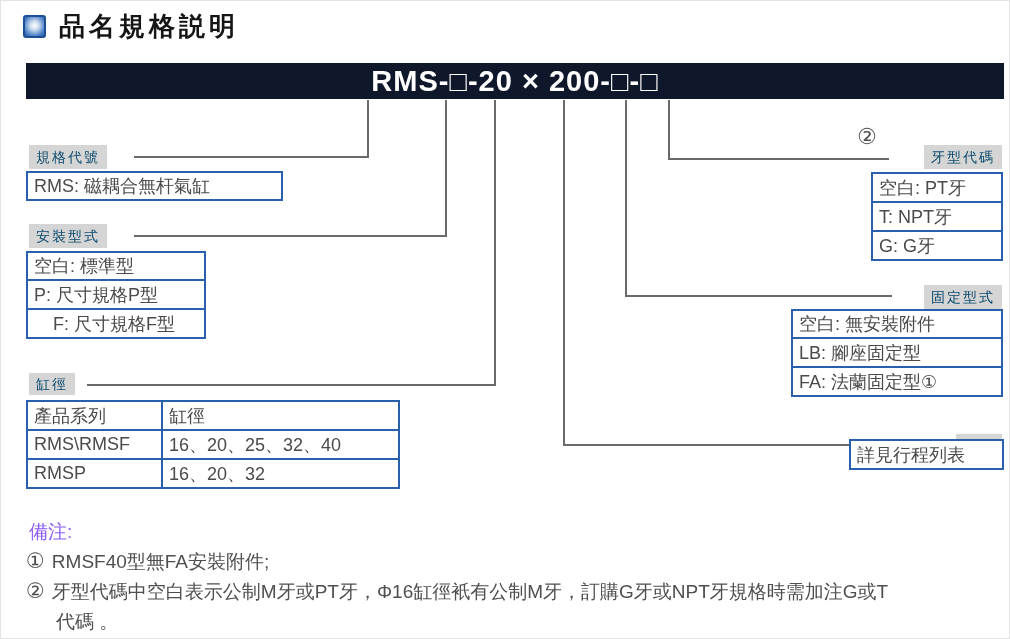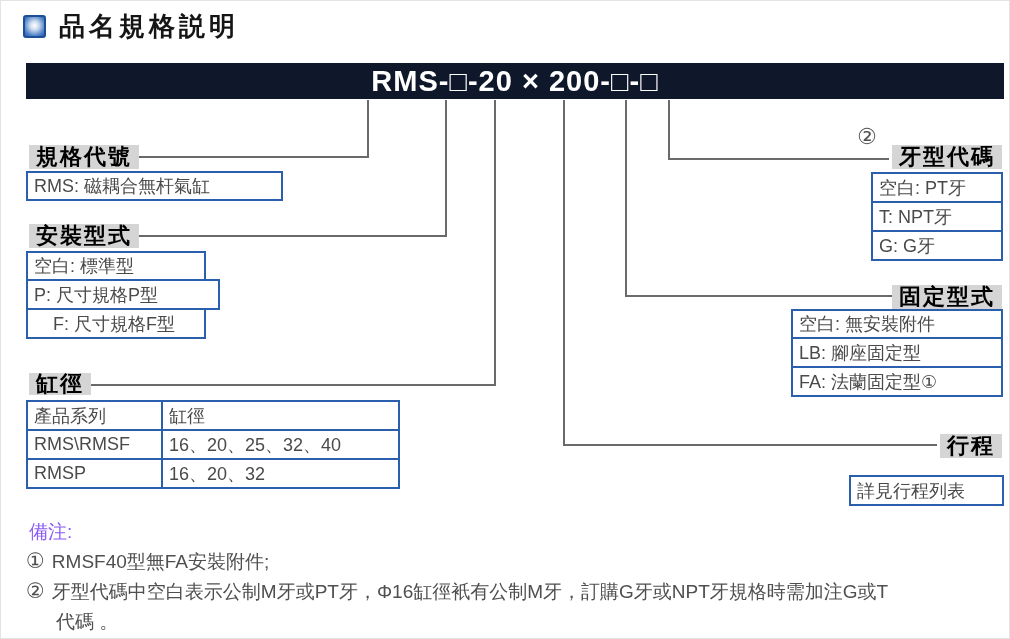--- a/index.html
+++ b/index.html
@@ -19,21 +19,21 @@
   .banner{
     position:absolute;left:25px;top:62px;width:978px;height:36px;background:#0f172a;
     display:flex;align-items:center;justify-content:center;
   }
   .banner span{color:#ffffff;font-weight:bold;font-size:29px;letter-spacing:1px;line-height:36px;}
   
   .lines{position:absolute;left:0;top:0;pointer-events:none;}
   
   .seclabel{
     position:absolute;height:24px;line-height:24px;padding:0 7px;background:#d5d5d5;
-    color:#000000;font-weight:bold;font-size:22px;letter-spacing:2px;white-space:nowrap;
+    color:#0c4a6e;font-weight:normal;font-size:14px;letter-spacing:2px;white-space:nowrap;
   }
   
   .optgroup{position:absolute;}
   .optrow{
     box-sizing:border-box;border:2px solid #2a5fae;background:#ffffff;margin-top:-2px;
     font-size:18px;color:#4a4a4a;padding:0 6px;white-space:nowrap;display:flex;align-items:center;
   }
   .optrow:first-child{margin-top:0;}
   
   .boretable{
@@ -74,21 +74,21 @@
   </svg>
 
   <div class="seclabel" style="left:28px;top:144px;">規格代號</div>
   <div class="optgroup" style="left:25px;top:170px;">
     <div class="optrow" style="width:257px;height:30px;">RMS: 磁耦合無杆氣缸</div>
   </div>
 
   <div class="seclabel" style="left:28px;top:223px;">安裝型式</div>
   <div class="optgroup" style="left:25px;top:250px;">
     <div class="optrow" style="width:180px;height:30px;">空白: 標準型</div>
-    <div class="optrow" style="width:194px;height:31px;">P: 尺寸規格P型</div>
+    <div class="optrow" style="width:180px;height:31px;">P: 尺寸規格P型</div>
     <div class="optrow" style="width:180px;height:31px;padding-left:25px;">F: 尺寸規格F型</div>
   </div>
 
   <div class="seclabel" style="left:28px;top:372px;height:22px;line-height:22px;">缸徑</div>
   <table class="boretable">
     <tbody>
         <tr>
       <td style="width:135px;">產品系列</td>
       <td style="width:237px;">缸徑</td>
     </tr>
@@ -112,21 +112,21 @@
   </div>
 
   <div class="seclabel" style="right:7px;top:284px;">固定型式</div>
   <div class="optgroup" style="left:790px;top:308px;">
     <div class="optrow" style="width:212px;height:30px;">空白: 無安裝附件</div>
     <div class="optrow" style="width:212px;height:31px;">LB: 腳座固定型</div>
     <div class="optrow" style="width:212px;height:31px;">FA: 法蘭固定型①</div>
   </div>
 
   <div class="seclabel" style="right:7px;top:433px;">行程</div>
-  <div class="optgroup" style="left:848px;top:474px;">
+  <div class="optgroup" style="left:848px;top:438px;">
     <div class="optrow" style="width:155px;height:31px;">詳見行程列表</div>
   </div>
 
   <div class="note-heading" style="left:28px;top:518px;">備注:</div>
   <div class="note-line" style="left:25px;top:548px;">
     <span class="mark">①</span>
     <span>RMSF40型無FA安裝附件;</span>
   </div>
   <div class="note-line" style="left:25px;top:578px;">
     <span class="mark">②</span>

